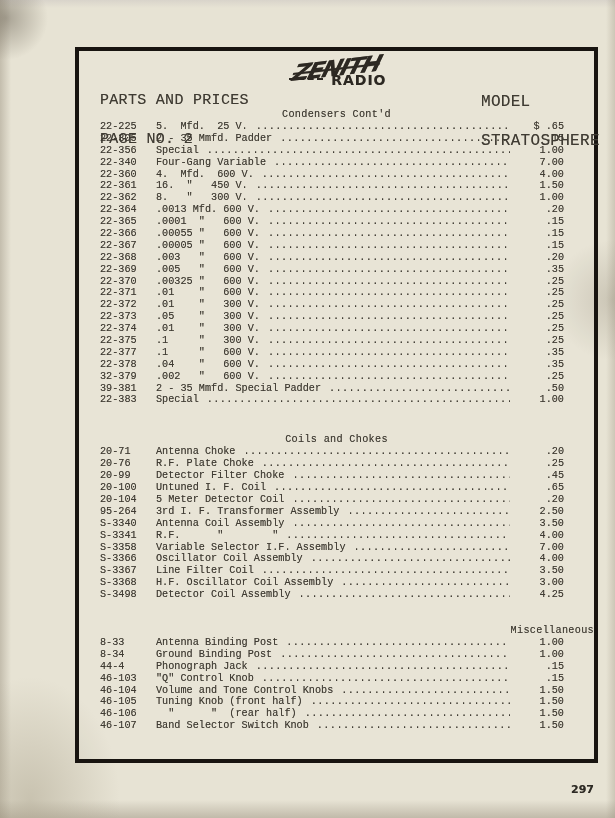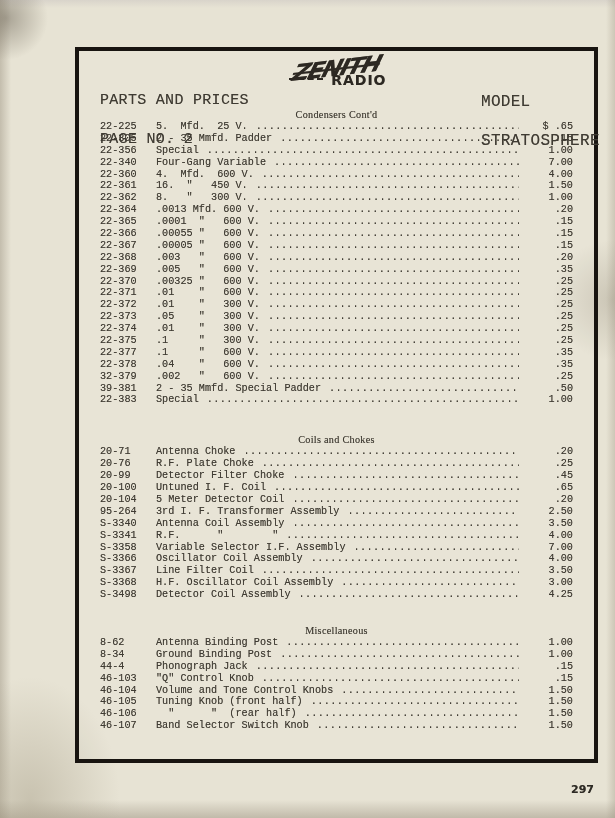--- a/index.html
+++ b/index.html
@@ -33,24 +33,24 @@
     text-decoration:line-through;
   }
   .logo-radio{
     display:block;position:relative;font-family:"DejaVu Sans",sans-serif;font-weight:bold;
     font-size:14px;letter-spacing:1px;color:#2c2822;text-align:right;
     margin-top:-9px;padding-right:10px;
   }
   .logo-radio::before{
     content:"";position:absolute;left:12px;top:6px;width:34px;border-top:2px dashed #2c2822;
   }
-  .section-heading{text-align:center;font-size:10.2px;line-height:12px;letter-spacing:.3px;font-family:Liberation Serif, serif;}
+  .section-heading{text-align:center;font-size:10.2px;line-height:12px;letter-spacing:.3px;}
   .sec-coils .section-heading{margin-top:28px;}
-  .sec-misc .section-heading{margin-top:24px;}
-  .row{display:flex;align-items:baseline;padding:0 21px 0 21px;height:11.9px;line-height:11.9px;font-size:10.2px;}
+  .sec-misc .section-heading{margin-top:24px;text-align:right;}
+  .row{display:flex;align-items:baseline;padding:0 30px 0 21px;height:11.9px;line-height:11.9px;font-size:10.2px;}
   .part{width:56px;flex-shrink:0;white-space:pre;}
   .desc{white-space:pre;flex-shrink:0;}
   .dots{flex:1;overflow:hidden;white-space:nowrap;margin:0 6px 0 8px;}
   .dots::after{content:"...................................................................................................";letter-spacing:.4px;}
   .price{width:48px;flex-shrink:0;text-align:right;white-space:pre;}
   .page-number{
     position:absolute;right:21px;bottom:22px;
     font-family:"DejaVu Sans",sans-serif;font-weight:bold;font-size:11px;color:#2e2b25;
   }
   .scan *{text-shadow:0 0 .5px rgba(62,56,46,.55);}
@@ -300,21 +300,21 @@
           <div class="row">
             <span class="part">S-3498</span>
             <span class="desc">Detector Coil Assembly</span>
             <span class="dots"></span>
             <span class="price">4.25</span>
           </div>
         </div>
         <div class="section sec-misc">
           <div class="section-heading">Miscellaneous</div>
           <div class="row">
-            <span class="part">8-62</span>
+            <span class="part">8-33</span>
             <span class="desc">Antenna Binding Post</span>
             <span class="dots"></span>
             <span class="price">1.00</span>
           </div>
           <div class="row">
             <span class="part">8-34</span>
             <span class="desc">Ground Binding Post</span>
             <span class="dots"></span>
             <span class="price">1.00</span>
           </div>

